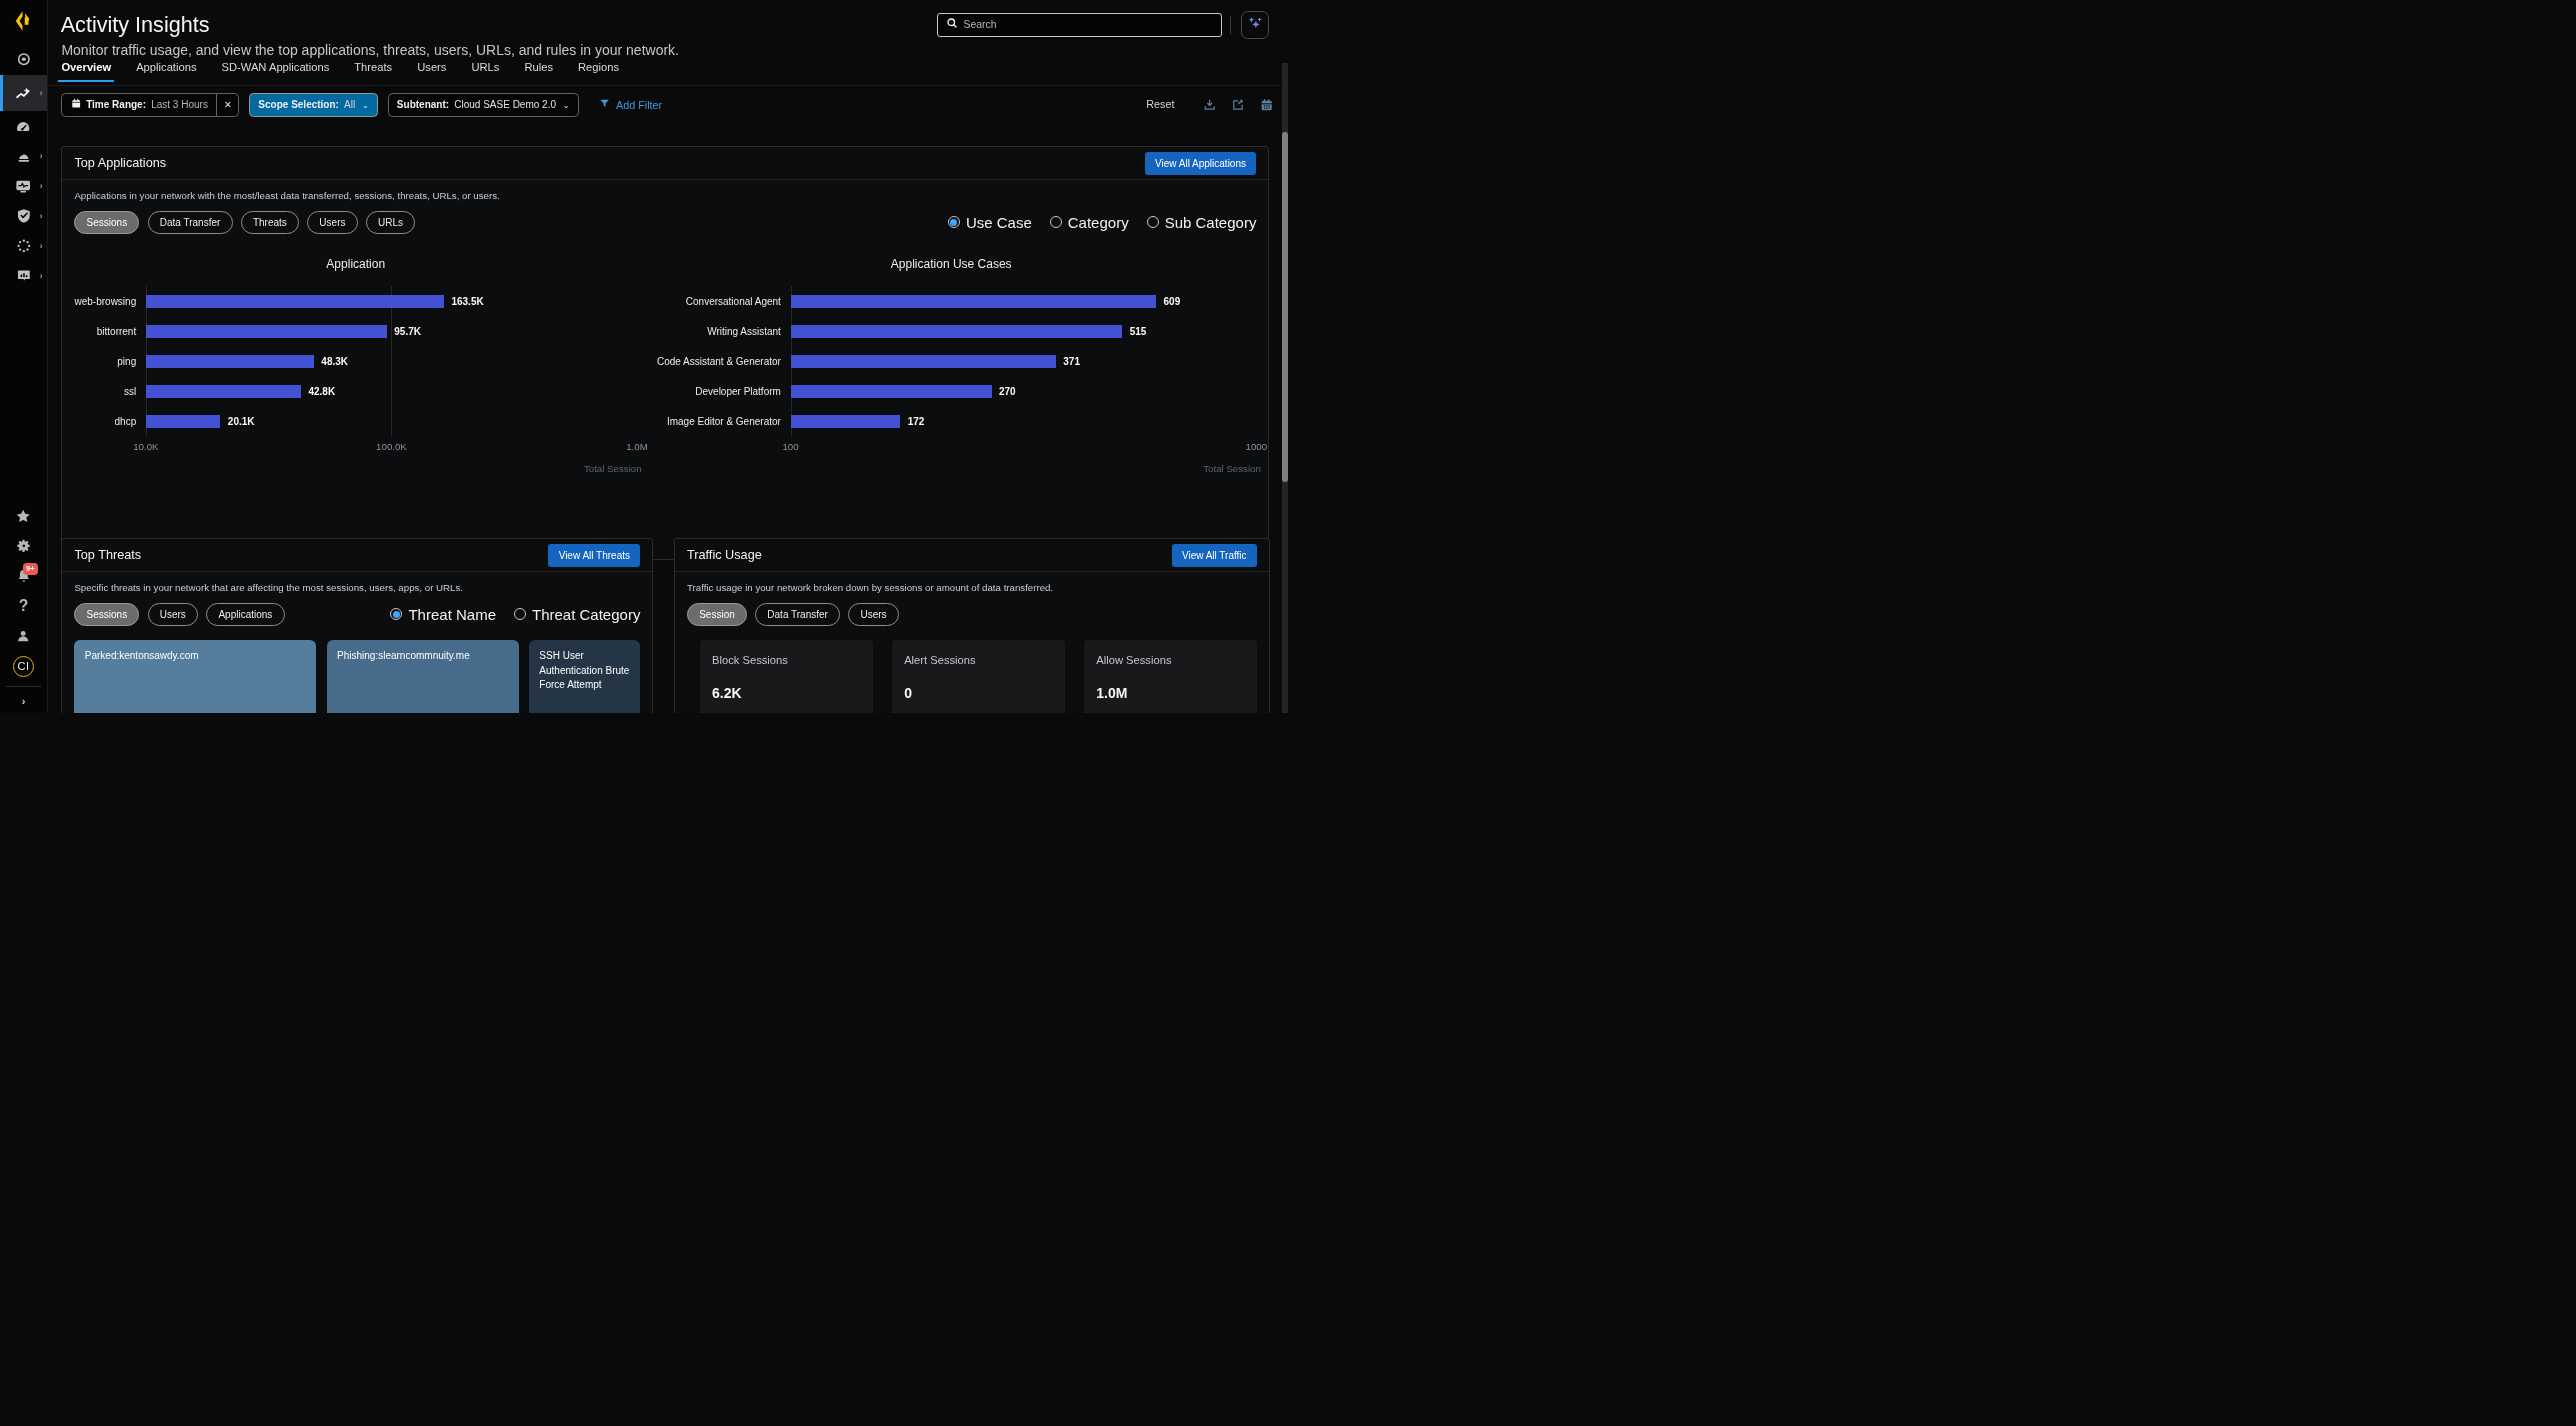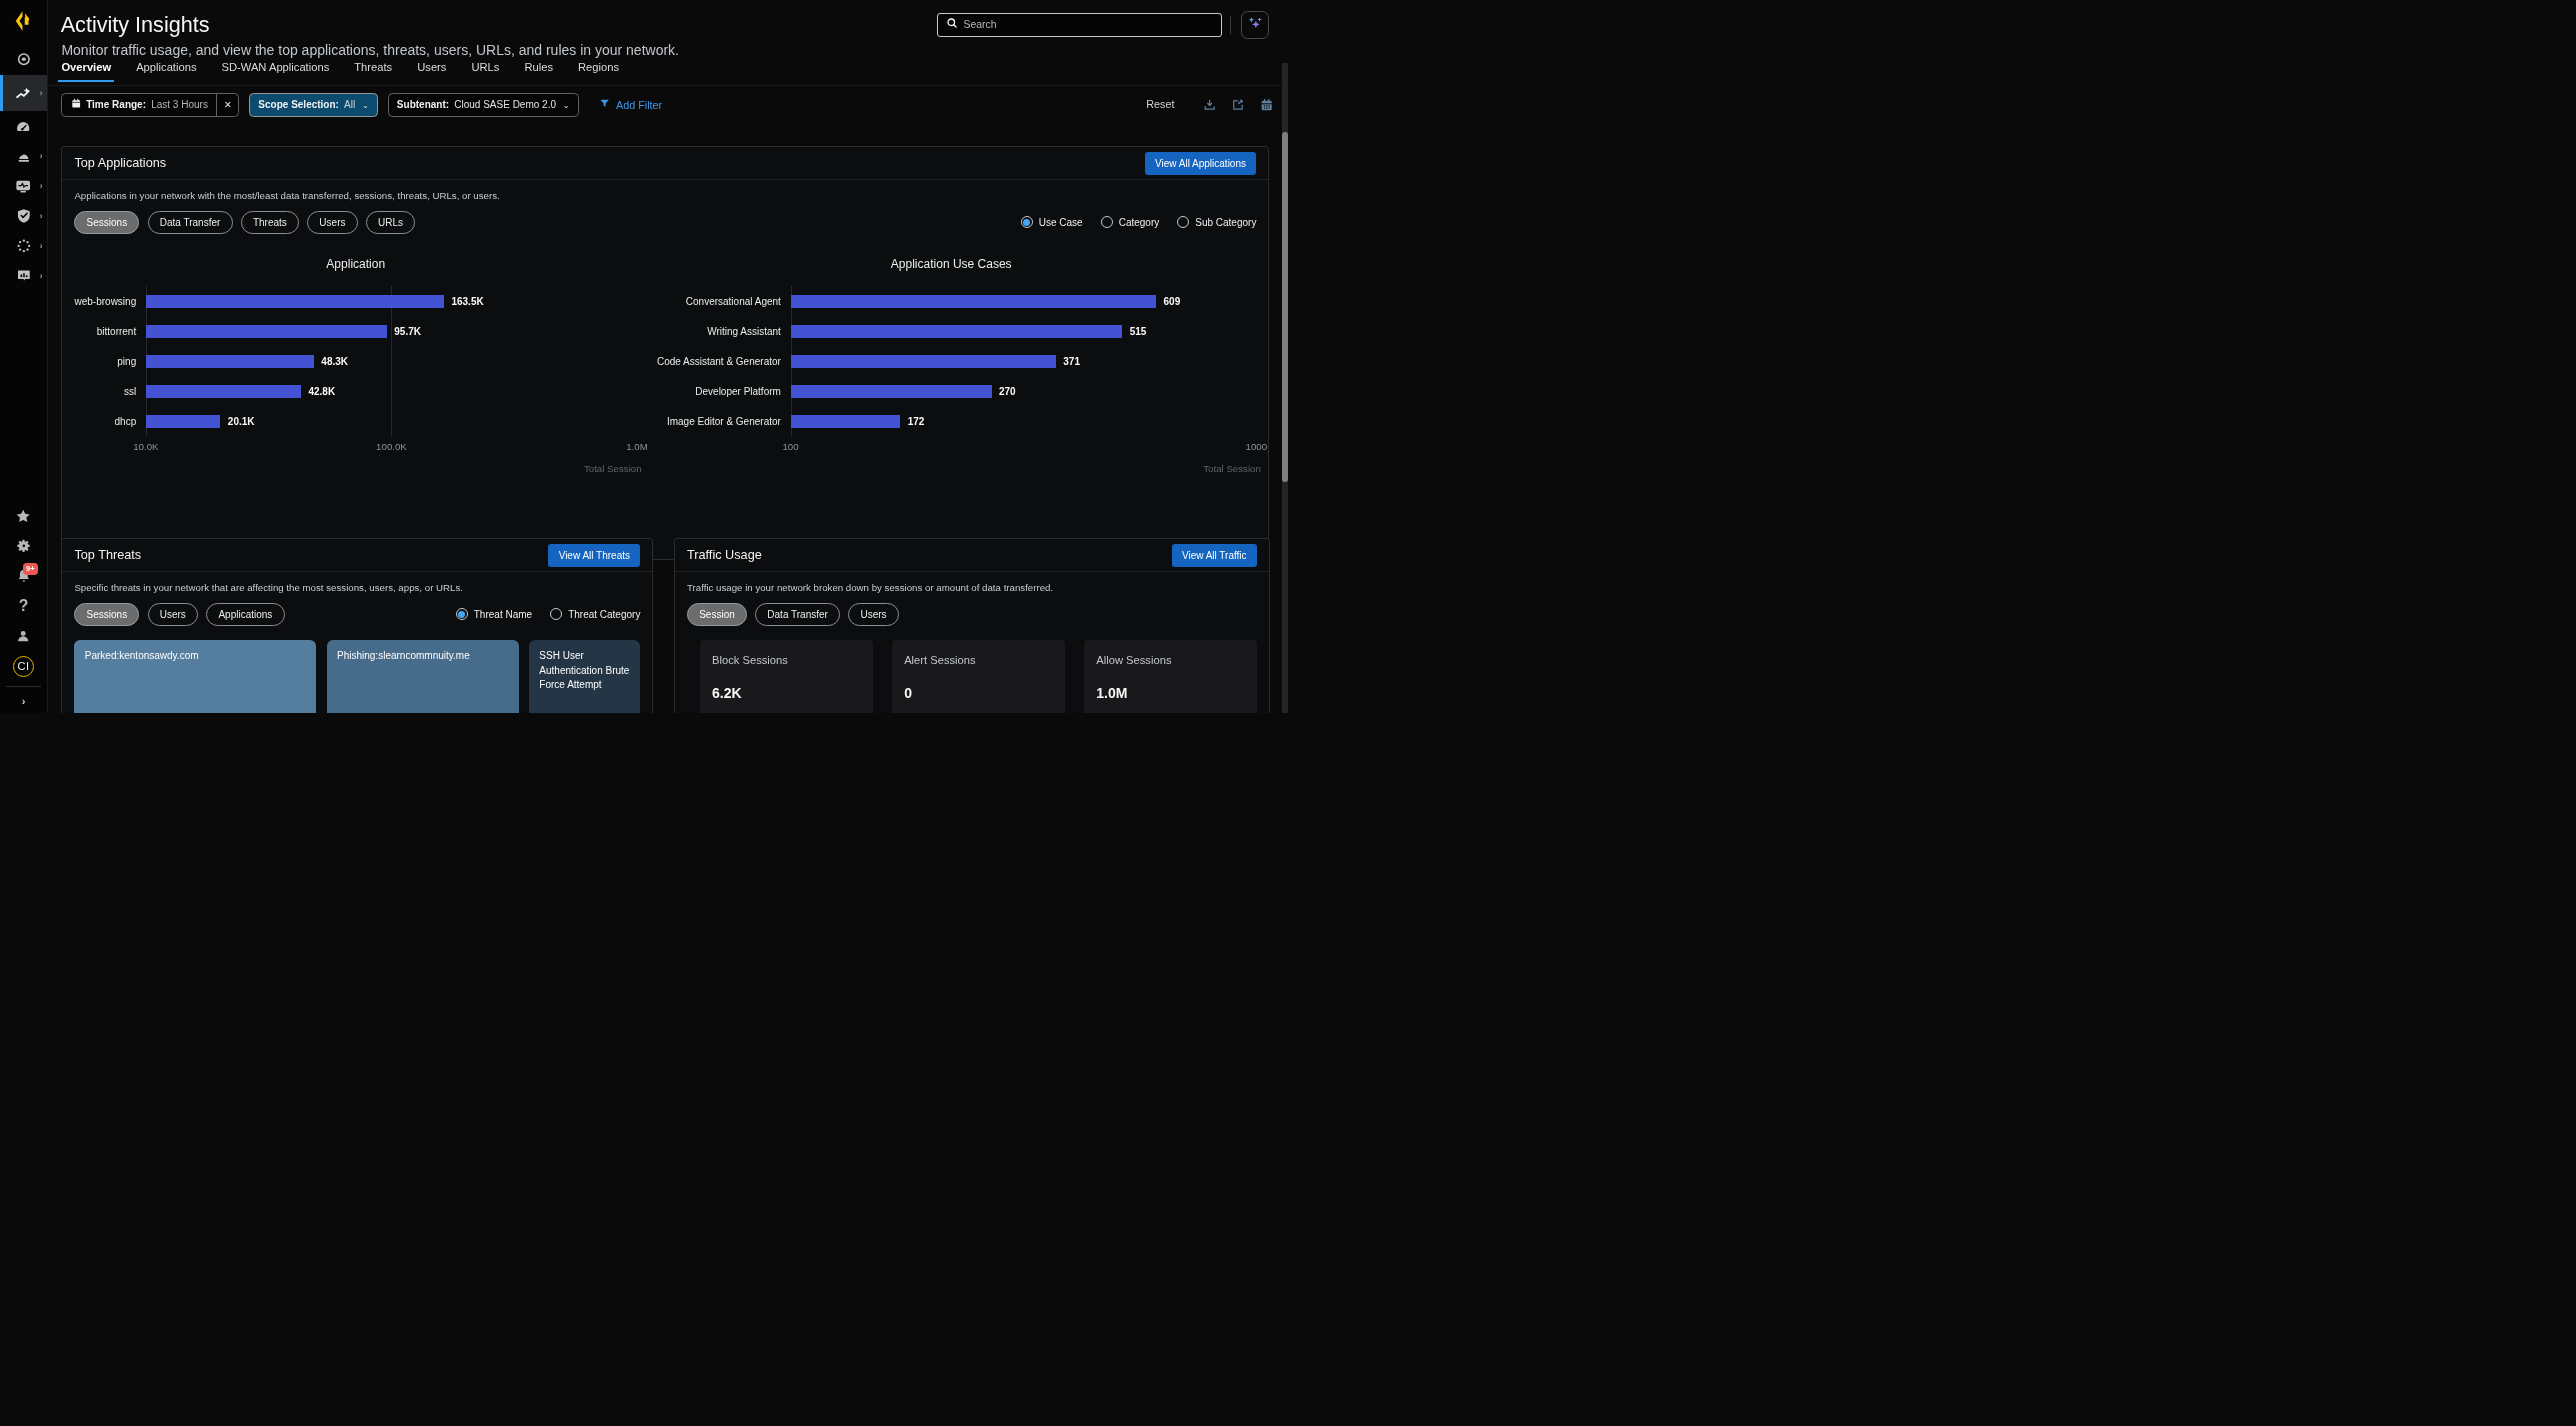--- a/index.html
+++ b/index.html
@@ -82,21 +82,21 @@
   
   .filterbar { position:absolute; left:13.4px; right:15px; top:92px; height:25px; display:flex; align-items:center; gap:9.7px; }
   .fchip {
     height:24px; border:0.7px solid #626365; border-radius:4.5px; background:#060607;
     display:flex; align-items:center; font-size:10px; cursor:pointer;
   }
   .fchip .seg { display:flex; align-items:center; gap:5.2px; padding:0 8.2px; height:100%; }
   .fchip .lab { font-weight:bold; color:#f0f1f2; white-space:nowrap; }
   .fchip .val { color:#b5b8bb; white-space:nowrap; }
   .fchip .xseg { border-left:0.7px solid #626365; width:22.4px; display:flex; align-items:center; justify-content:center; height:100%; color:#e4e5e6; font-size:9.7px; }
-  .fchip.scope { background:#0c4a6e; border-color:#97989a; }
+  .fchip.scope { background:#0369a1; border-color:#97989a; }
   .fchip.scope .val { color:#d3d5d7; }
   .fchip .cdown { font-size:8.2px; color:#e4e5e6; margin-left:1.5px; }
   .addfilter { display:flex; align-items:center; gap:6px; color:#3d97e8; font-size:10.8px; margin-left:10.4px; cursor:pointer; }
   .fb-right { margin-left:auto; display:flex; align-items:center; gap:15px; }
   .reset { color:#d3d5d7; font-size:10.8px; cursor:pointer; margin-right:13.4px; }
   .tool-icon { color:#5c7f9f; cursor:pointer; display:flex; }
 
   
   .card { position:absolute; background:#0c0d0e; border:0.7px solid #2a2c2e; border-radius:3px; overflow:hidden; }
   .card-apps { left:13.4px; width:1208px; top:146px; height:414px; }
@@ -111,21 +111,21 @@
   .card-desc { padding:9.7px 12px 3px; font-size:9.7px; color:#c9ced3; }
   .controls { display:flex; align-items:center; justify-content:space-between; padding:7.5px 12px 4.5px; }
   .chiprow { display:flex; gap:8.2px; }
   .chip {
     height:22.4px; padding:0 11.2px; border-radius:12px; border:0.7px solid #8d8e90;
     display:flex; align-items:center; font-size:10px; color:#eceeef; background:transparent; cursor:pointer;
     white-space:nowrap;
   }
   .chip.sel { background:#6b6c6e; border-color:#9a9b9d; color:#ffffff; }
   .radios { display:flex; gap:18px; align-items:center; }
-  .radio { display:flex; align-items:center; gap:6px; font-size:10px; color:#f0f1f2; cursor:pointer; }
+  .radio { display:flex; align-items:center; gap:6px; font-size:15px; color:#f0f1f2; cursor:pointer; }
   .rdot { width:12px; height:12px; border-radius:50%; border:0.7px solid #c6c8ca; position:relative; flex:0 0 auto; }
   .radio.sel .rdot::after {
     content:""; position:absolute; inset:1.5px; border-radius:50%; background:#42a5f5;
   }
 
   
   .charts { display:flex; padding:0 7.5px; }
   .chart { position:relative; }
   .chart.a { width:48%; }
   .chart.b { width:52%; }

